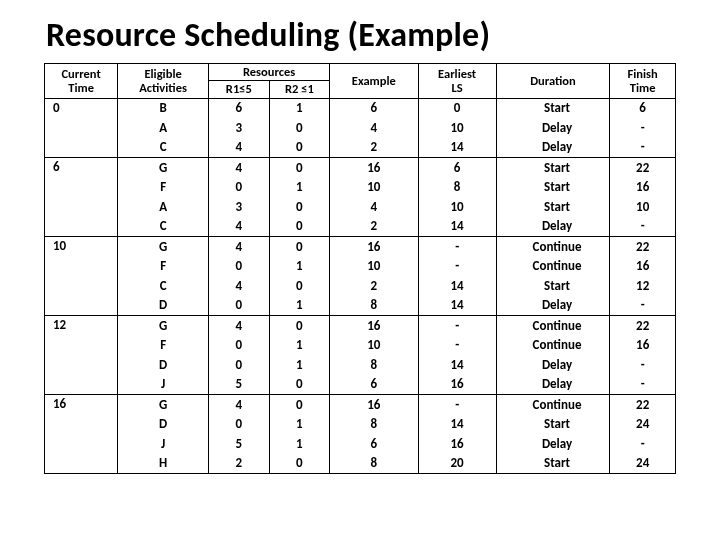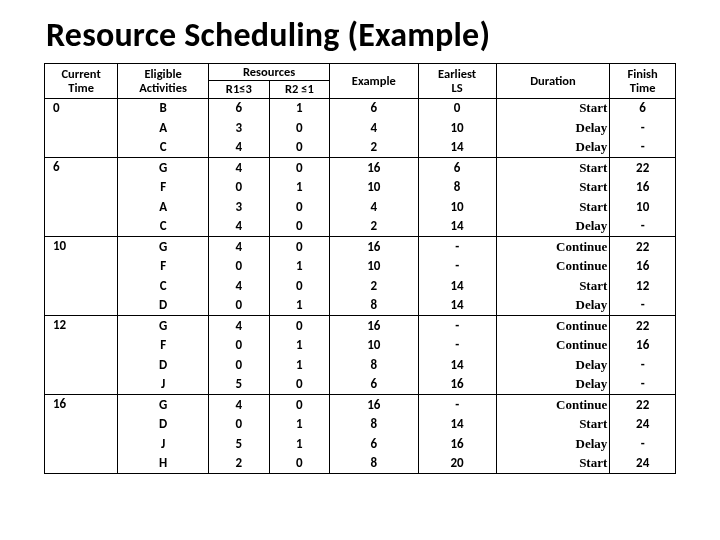--- a/index.html
+++ b/index.html
@@ -62,21 +62,21 @@
   thead tr.hrow2 th { border-top: none; border-bottom: 1px solid #000; }
   thead th { font-size: 12.5px; }
 
   
   tbody tr.group-start td { border-top: 1px solid #000; }
 
   tbody td { height: 17.5px; }
   tbody tr.group-start td.time-cell { vertical-align: top; padding-top: 2px;}
   tbody td.time-cell { text-align: left; padding-left: 8px;}
   tbody td.act-cell  { text-align: center; }
-  tbody td.dec-cell  { text-align: right; padding-left: 10px; font-family: Liberation Serif, serif;}
+  tbody td.dec-cell  { text-align: center; padding-left: 10px;}
 </style>
 </head>
 <body>
 
 <div class="slide">
   <h1 class="title">Resource Scheduling (Example)</h1>
 
   <table class="sched">
     <colgroup>
       <col class="c-time">
@@ -92,21 +92,21 @@
       <tr class="hrow1">
         <th rowspan="2">Current<br>Time</th>
         <th rowspan="2">Eligible<br>Activities</th>
         <th colspan="2" class="res-top">Resources</th>
         <th rowspan="2">Example</th>
         <th rowspan="2">Earliest<br>LS</th>
         <th rowspan="2">Duration</th>
         <th rowspan="2">Finish<br>Time</th>
       </tr>
       <tr class="hrow2">
-        <th>R1≤3</th>
+        <th>R1≤5</th>
         <th>R2 ≤1</th>
       </tr>
     </thead>
     <tbody id="sched-body">
         <tr class="group-start">
           <td class="time-cell" rowspan="3">0</td>
           <td class="act-cell">B</td>
           <td>6</td>
           <td>1</td>
           <td>6</td>

